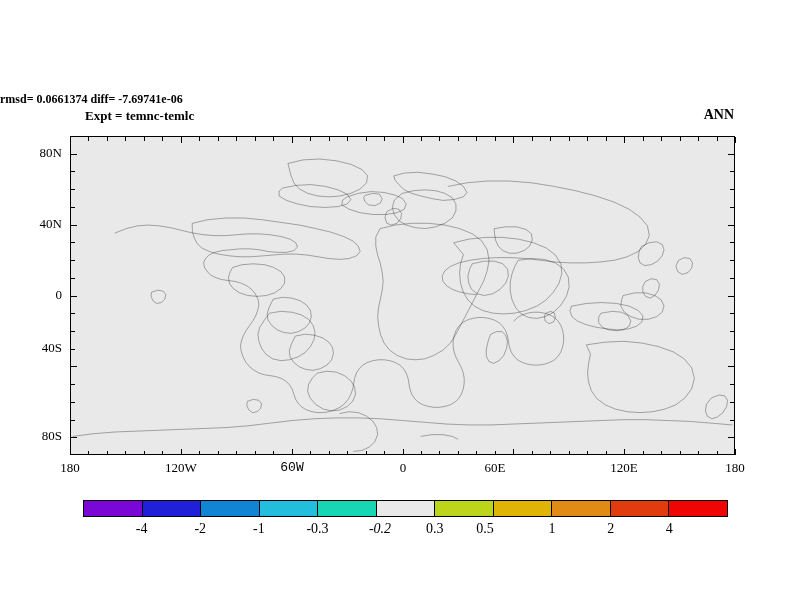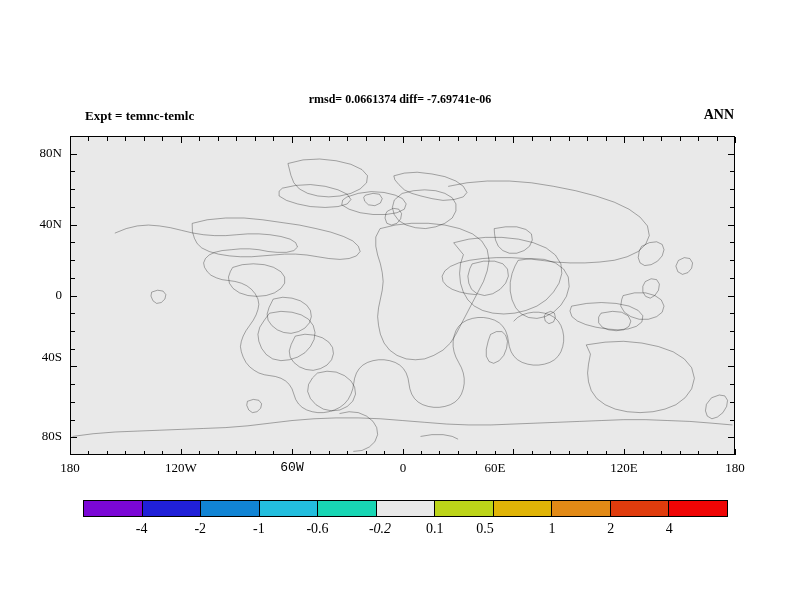--- a/index.html
+++ b/index.html
@@ -33,21 +33,21 @@
     font-size: 22px;
     letter-spacing: 0px;
     white-space: nowrap;
   }
 
   .rmsd-line {
     position: absolute;
     left: 0;
     top: 92px;
     width: 800px;
-    text-align: center;
+    text-align: left;
     font-size: 12px;
     font-weight: bold;
     white-space: nowrap;
   }
 
   .period-line {
     position: absolute;
     left: 0;
     top: 104px;
     width: 800px;
@@ -238,21 +238,21 @@
     <div class="tick tick-y-r" style="top: 154px;"></div>
     <div class="ylabel" style="top: 145px;">80N</div>
     <div class="tick tick-y" style="top: 225px;"></div>
     <div class="tick tick-y-r" style="top: 225px;"></div>
     <div class="ylabel" style="top: 216px;">40N</div>
     <div class="tick tick-y" style="top: 296px;"></div>
     <div class="tick tick-y-r" style="top: 296px;"></div>
     <div class="ylabel" style="top: 287px;">0</div>
     <div class="tick tick-y" style="top: 366px;"></div>
     <div class="tick tick-y-r" style="top: 366px;"></div>
-    <div class="ylabel" style="top: 349px;">40S</div>
+    <div class="ylabel" style="top: 340px;">40S</div>
     <div class="tick tick-y" style="top: 437px;"></div>
     <div class="tick tick-y-r" style="top: 437px;"></div>
     <div class="ylabel" style="top: 428px;">80S</div>
     <div class="tick tick-y minor" style="top: 420px;"></div>
     <div class="tick tick-y-r minor" style="top: 420px;"></div>
     <div class="tick tick-y minor" style="top: 402px;"></div>
     <div class="tick tick-y-r minor" style="top: 402px;"></div>
     <div class="tick tick-y minor" style="top: 384px;"></div>
     <div class="tick tick-y-r minor" style="top: 384px;"></div>
     <div class="tick tick-y minor" style="top: 349px;"></div>
@@ -363,20 +363,20 @@
       <div class="cb-band" style="background: rgb(233, 233, 233);"></div>
       <div class="cb-band" style="background: rgb(188, 212, 25);"></div>
       <div class="cb-band" style="background: rgb(224, 180, 7);"></div>
       <div class="cb-band" style="background: rgb(226, 138, 22);"></div>
       <div class="cb-band" style="background: rgb(224, 60, 13);"></div>
       <div class="cb-band" style="background: rgb(240, 5, 5);"></div>
     </div>
     <div class="cb-label" style="left: 111.636px;">-4</div>
     <div class="cb-label" style="left: 170.273px;">-2</div>
     <div class="cb-label" style="left: 228.909px;">-1</div>
-    <div class="cb-label" style="left: 287.545px;">-0.6</div>
+    <div class="cb-label" style="left: 287.545px;">-0.3</div>
     <div class="cb-label" style="left: 350px; font-style: italic;">-0.2</div>
-    <div class="cb-label" style="left: 404.818px;">0.1</div>
+    <div class="cb-label" style="left: 404.818px;">0.3</div>
     <div class="cb-label" style="left: 455px;">0.5</div>
     <div class="cb-label" style="left: 522.091px;">1</div>
     <div class="cb-label" style="left: 580.727px;">2</div>
     <div class="cb-label" style="left: 639.364px;">4</div>
   </div>
 
 </body></html>

